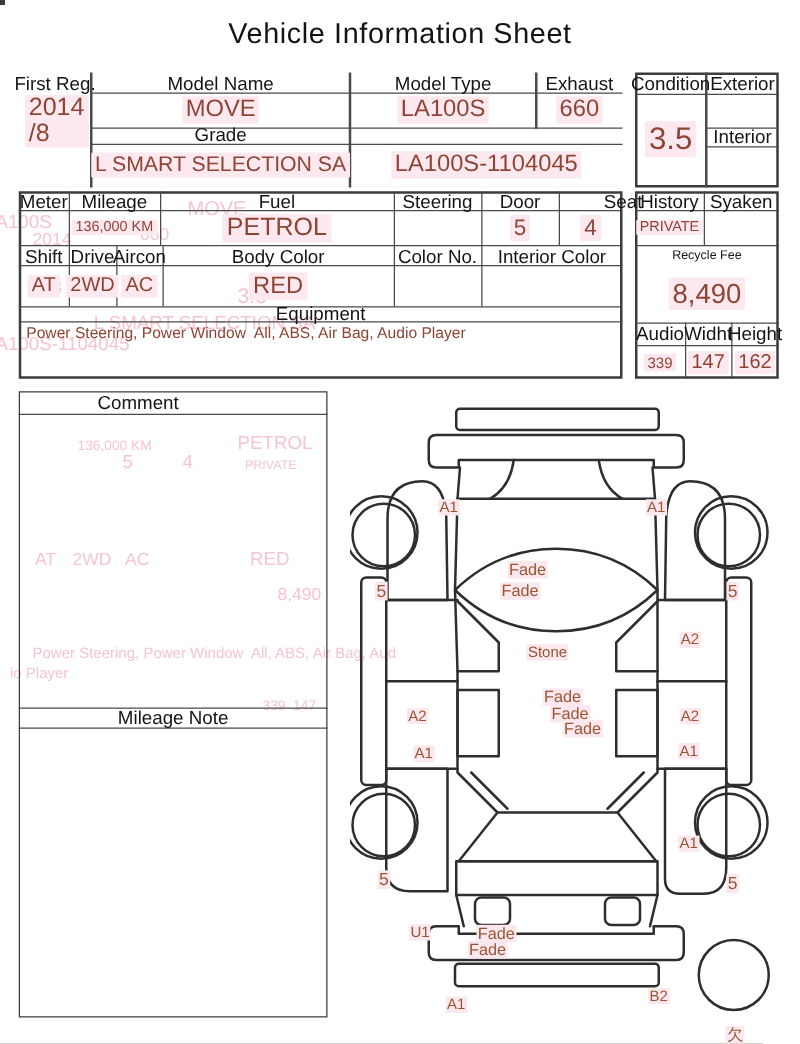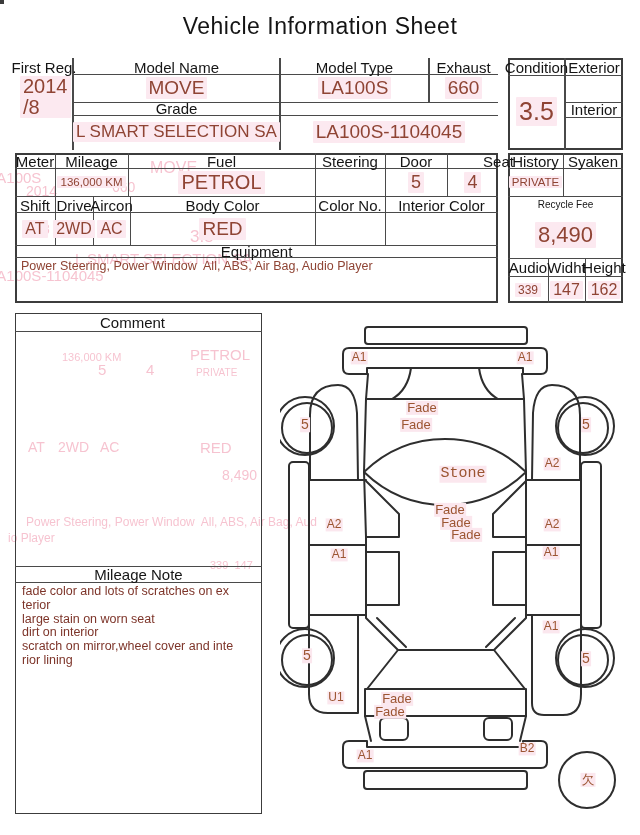--- a/index.html
+++ b/index.html
@@ -19,21 +19,21 @@
   .equip-text{position:absolute;left:21px;top:259px;font-size:12.5px;color:#8f4434;
               white-space:pre;z-index:3;}
   .note-text{position:absolute;left:22px;top:585px;width:234px;font-size:12.5px;
              line-height:13.8px;color:#7d3429;white-space:pre-line;z-index:3;}
   .disclaimer{position:absolute;left:0;right:0;top:817px;text-align:center;
               font-size:9.5px;color:#554038;z-index:3;}
   .ghost{position:absolute;color:#f5b9c8;opacity:.85;white-space:pre;z-index:1;line-height:1;}
   .diagram{position:absolute;left:280px;top:318px;width:360px;height:517px;z-index:2;}
   .diagram svg{position:absolute;left:0;top:0;}
   .dlabel{position:absolute;transform:translate(-50%,-50%);color:#9c5532;
-          background:#fbe7ee;padding:0 1px;line-height:1.1;white-space:nowrap;z-index:3;}
+          background:#fbe7ee;padding:0 1px;line-height:1.1;white-space:nowrap;z-index:3;margin-top:48px;}
 </style>
 </head>
 <body>
 
 <div class="page">
 
   <div class="title">Vehicle Information Sheet</div>
   <div id="ghost-layer">
       <span class="ghost" style="left: -12px; top: 170px; font-size: 15px;">LA100S</span>
       <span class="ghost" style="left: 26px; top: 184px; font-size: 14px;">2014</span>
@@ -186,31 +186,25 @@
       <span class="hl">339</span>
     </div>
   <div class="val" style="left:548px;top:276px;width:37px;height:27px;font-size:16px">
       <span class="hl">147</span>
     </div>
   <div class="val" style="left:585px;top:276px;width:38px;height:27px;font-size:16px">
       <span class="hl">162</span>
     </div>
 
   <div class="box thin" style="left:15px;top:313px;width:247px;height:501px"></div>
-  <div class="lbl" style="left:30px;top:315px;width:205px;height:15px">Comment</div>
+  <div class="lbl" style="left:8px;top:315px;width:205px;height:15px">Comment</div>
   <div class="line" style="left:15px;top:330.5px;width:247px;height:1px"></div>
   <div class="line" style="left:15px;top:565.5px;width:247px;height:1px"></div>
   <div class="lbl" style="left:15px;top:567px;width:247px;height:14px">Mileage Note</div>
   <div class="line" style="left:15px;top:581.5px;width:247px;height:1px"></div>
-  <div class="note-text">fade color and lots of scratches on ex
-terior
-large stain on worn seat
-dirt on interior
-scratch on mirror,wheel cover and inte
-rior lining</div>
 
   <div class="diagram">
     <svg width="360" height="517" viewBox="0 0 360 517">
       <g fill="none" stroke="#2e2e2e" stroke-width="2" stroke-linejoin="round" stroke-linecap="round">
 
         <rect x="85" y="9" width="162" height="17" rx="3"></rect>
         <path d="M69,30 H261 Q267,30 267,36 V50 Q267,56 261,56 H243 V50 H87 V56 H69 Q63,56 63,50 V36 Q63,30 69,30 Z"></path>
 
         <path d="M88,56 L86,81 L84,154 L86,219 L86,300 L118,332"></path>
         <path d="M242,56 L244,81 L246,154 L246,219 L246,300 L214,332"></path>
@@ -261,21 +255,21 @@
         <circle cx="303" cy="342" r="25"></circle>
 
         <circle cx="307" cy="462" r="28"></circle>
       </g>
     </svg>
     <div id="diagram-labels">
         <span class="dlabel" style="left: 79px; top: 40px; font-size: 12px;">A1</span>
         <span class="dlabel" style="left: 245px; top: 40px; font-size: 12px;">A1</span>
         <span class="dlabel" style="left: 142px; top: 90px; font-size: 13px;">Fade</span>
         <span class="dlabel" style="left: 136px; top: 107px; font-size: 13px;">Fade</span>
-        <span class="dlabel" style="left: 183px; top: 156px; font-size: 15px; font-family: Liberation Mono, monospace;">Stone</span>
+        <span class="dlabel" style="left: 158px; top: 156px; font-size: 12px;">Stone</span>
         <span class="dlabel" style="left: 272px; top: 146px; font-size: 12px;">A2</span>
         <span class="dlabel" style="left: 25px; top: 107px; font-size: 14px;">5</span>
         <span class="dlabel" style="left: 306px; top: 107px; font-size: 14px;">5</span>
         <span class="dlabel" style="left: 170px; top: 192px; font-size: 13px;">Fade</span>
         <span class="dlabel" style="left: 176px; top: 205px; font-size: 13px;">Fade</span>
         <span class="dlabel" style="left: 186px; top: 217px; font-size: 13px;">Fade</span>
         <span class="dlabel" style="left: 54px; top: 207px; font-size: 12px;">A2</span>
         <span class="dlabel" style="left: 272px; top: 207px; font-size: 12px;">A2</span>
         <span class="dlabel" style="left: 59px; top: 237px; font-size: 12px;">A1</span>
         <span class="dlabel" style="left: 271px; top: 235px; font-size: 12px;">A1</span>

